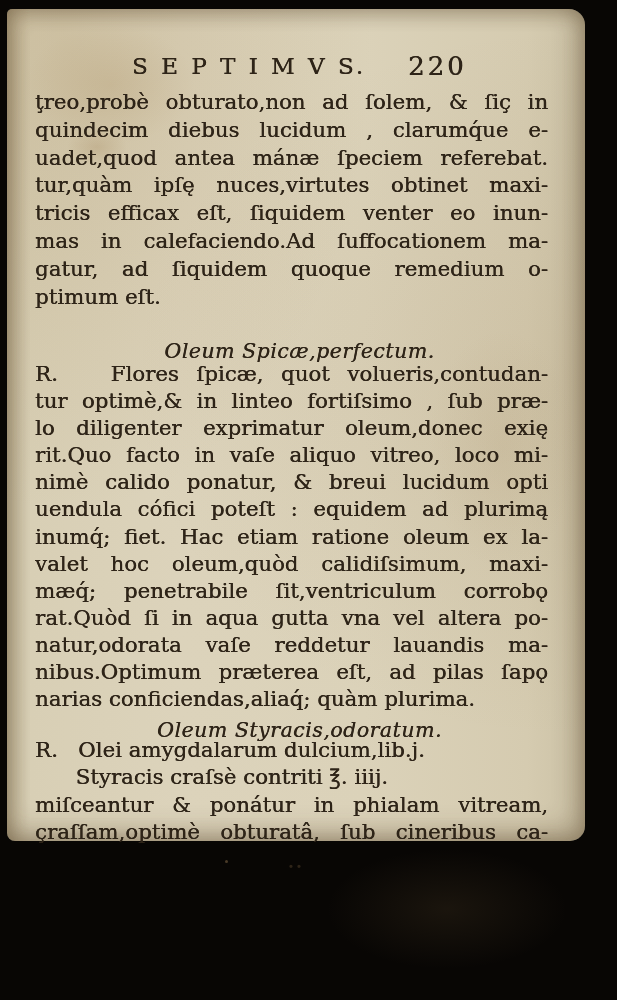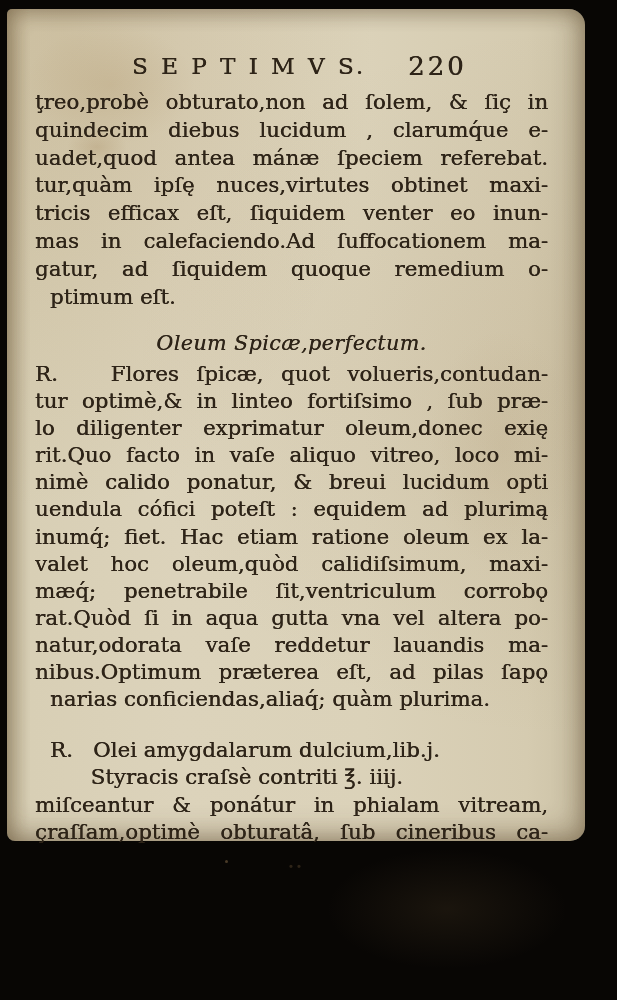--- a/index.html
+++ b/index.html
@@ -59,24 +59,24 @@
     font-size:21.3px;
     text-shadow:.35px 0 0 currentColor;
   }
   .para1{top:79px;line-height:27.8px;}
   .para2{top:351px;line-height:27.1px;}
   .para3{top:727px;line-height:27.4px;}
   .line{
     text-align:justify;text-align-last:justify;
     white-space:normal;overflow:hidden;
   }
-  .line.short{text-align:left;text-align-last:left;margin-left:15px;}
+  .line.short{text-align:left;text-align-last:left;}
 
   .heading{
-    position:absolute;left:28px;width:513px;margin:0;
+    position:absolute;left:28px;width:513px;margin:8px;
     text-align:center;
     font-style:italic;font-weight:normal;
     font-size:20.5px;color:var(--ink);
     text-shadow:.3px 0 0 currentColor;
     letter-spacing:.5px;
   }
   .heading-spicae{top:322px;}
   .heading-styracis{top:701px;}
 
   .footer-mark{
@@ -123,20 +123,21 @@
         <div class="line">uendula cófici poteſt : equidem ad plurimą</div>
         <div class="line">inumq́; fiet. Hac etiam ratione oleum ex la-</div>
         <div class="line">valet hoc oleum,quòd calidiſsimum, maxi-</div>
         <div class="line">mæq́; penetrabile ſit,ventriculum corrobǫ</div>
         <div class="line">rat.Quòd ſi in aqua gutta vna vel altera po-</div>
         <div class="line">natur,odorata vaſe reddetur lauandis ma-</div>
         <div class="line">nibus.Optimum præterea eſt, ad pilas ſapǫ</div>
         <div class="line short">narias conficiendas,aliaq́; quàm plurima.</div>
       </div>
 
+    <h2 class="heading heading-styracis">Oleum Styracis,odoratum.</h2>
 
     <div class="para para3">
         <div class="line short">R.&nbsp;&nbsp;&nbsp;Olei amygdalarum dulcium,lib.j.</div>
         <div class="line short">&nbsp;&nbsp;&nbsp;&nbsp;&nbsp;&nbsp;Styracis craſsè contriti ℥. iiij.</div>
         <div class="line">miſceantur &amp; ponátur in phialam vitream,</div>
         <div class="line">çraſſam,optimè obturatâ, ſub cineribus ca-</div>
       </div>
 
     <div class="footer-mark">..</div>
   </div>

